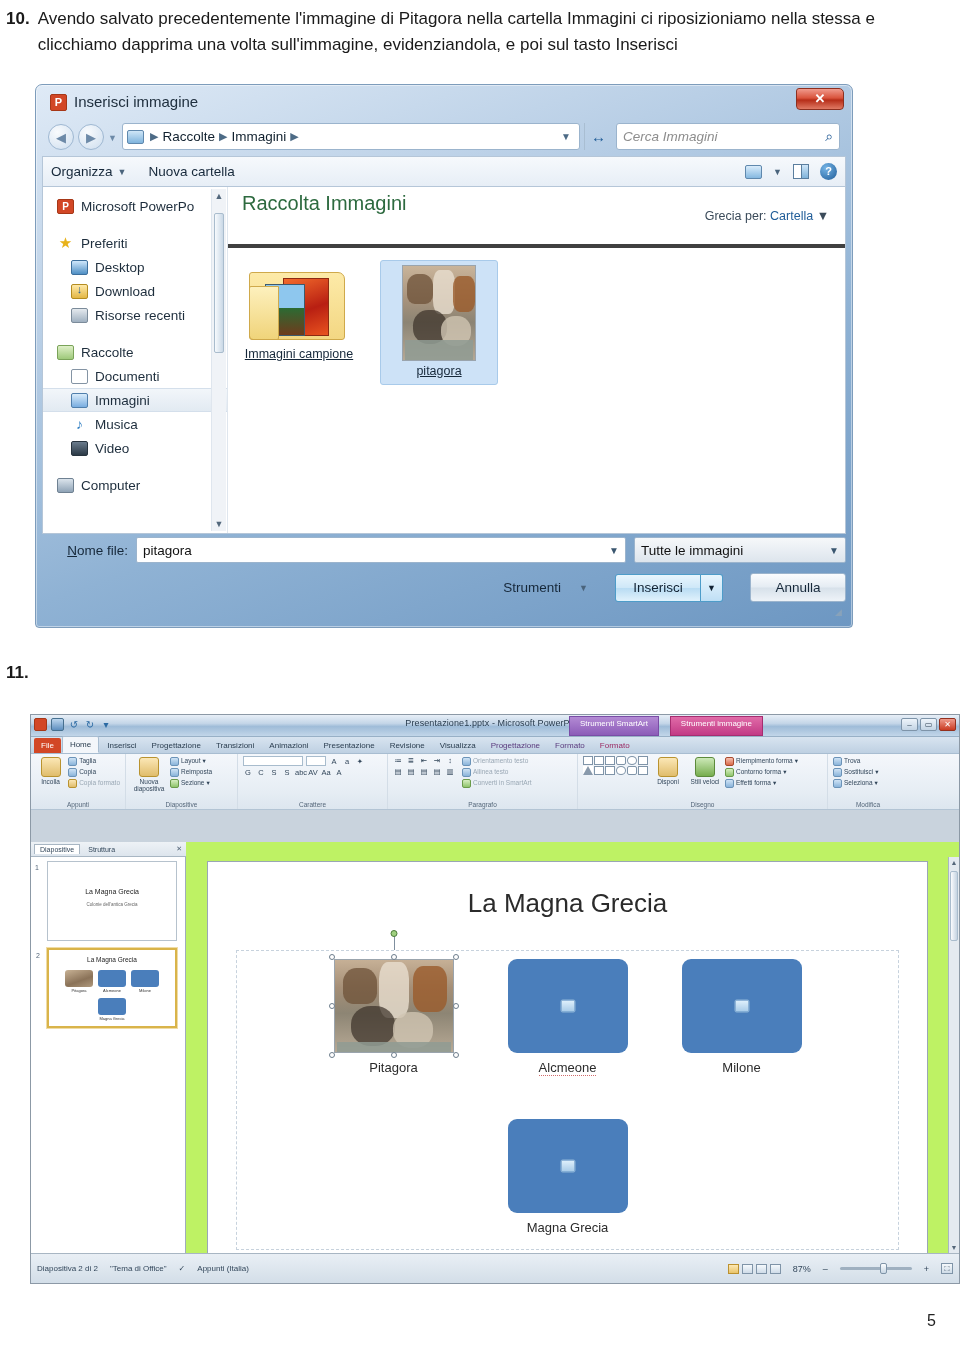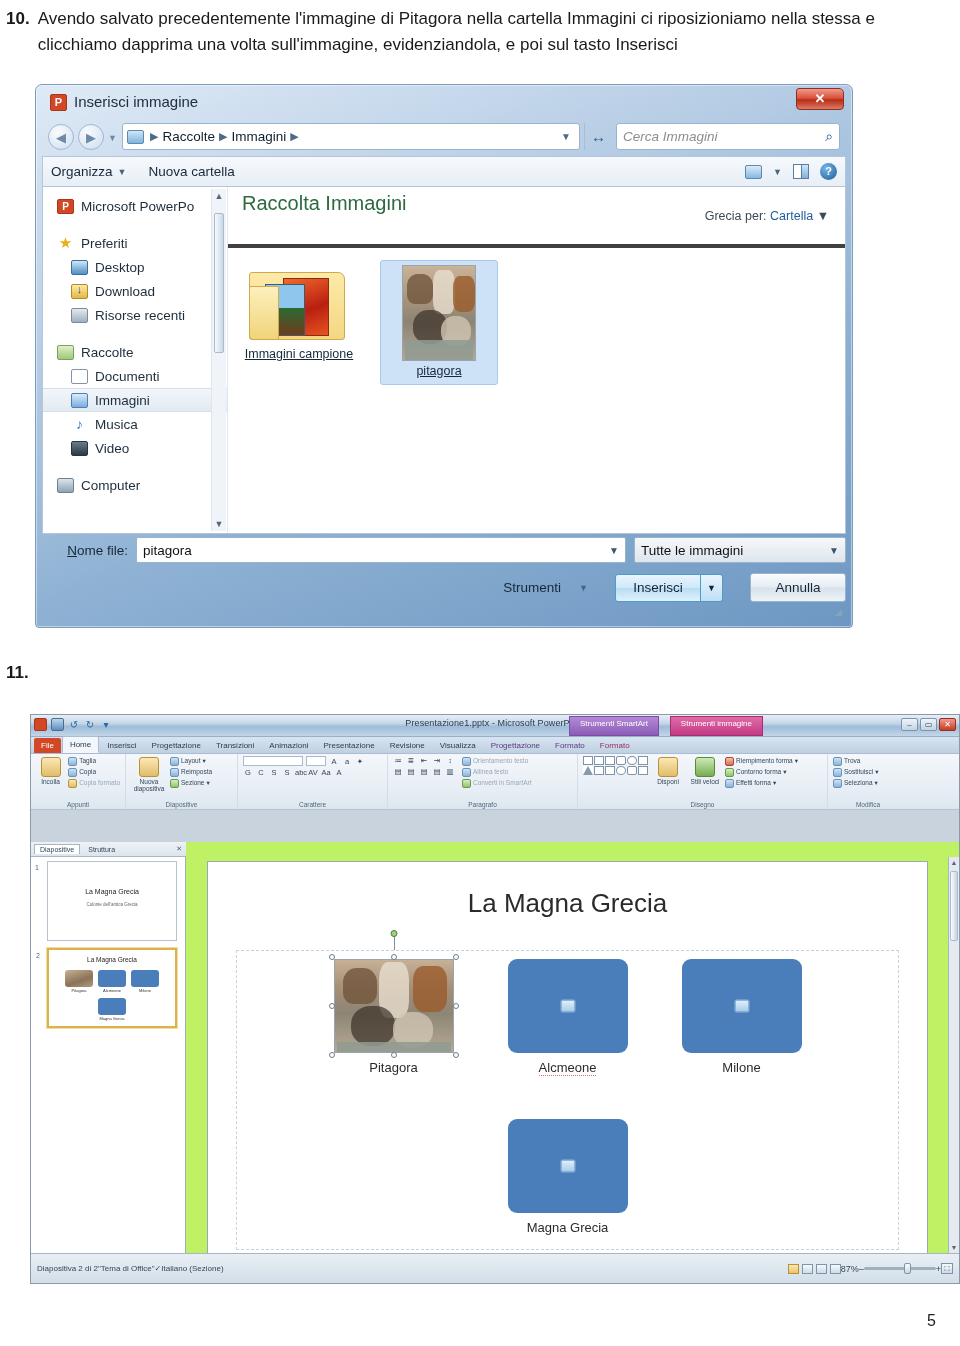--- a/index.html
+++ b/index.html
@@ -309,21 +309,21 @@
   .notes-pane { position:absolute; left:20px; right:20px; top:432px; height:36px;
       background:#fff; border:1px solid #aab6c2; font-size:9px; color:#55677a; padding:5px 6px; }
   .slide-vscroll { position:absolute; right:0; top:15px; bottom:0; width:11px; background:#e4eaf0; border-left:1px solid #a8b6c3; }
   .svs-thumb { position:absolute; left:1px; right:1px; top:14px; height:70px; background:linear-gradient(90deg,#fbfcfe,#c5d3e1);
       border:1px solid #a9bccd; border-radius:2px; }
   .svs-arrow { position:absolute; left:0; right:0; text-align:center; font-size:7px; color:#55677a; }
 
   .ppt-status {
     position:absolute; left:0; right:0; bottom:0; height:30px;
     background:linear-gradient(180deg,#e9eff5,#d3dee8); border-top:1px solid #a8b6c3;
-    display:flex; align-items:center; padding:0 6px; 
+    display:flex; align-items:center; padding:0 6px; gap:12px;
   }
   .sb-txt { font-size:8px; color:#33475b; }
   .sb-spacer { flex:1; }
   .view-btns { display:flex; gap:3px; align-items:center; }
   .vb { width:11px; height:10px; border:1px solid #7f94a8; background:linear-gradient(180deg,#f5f9fc,#cfdce8); }
   .vb.on { background:linear-gradient(180deg,#fde8b4,#e9c46a); border-color:#bb912f; }
   .zoom-track { width:72px; height:3px; background:#9fb0c0; border-radius:2px; position:relative; }
   .zoom-knob { position:absolute; left:40px; top:-4px; width:7px; height:11px;
       background:linear-gradient(180deg,#fbfdff,#c9d7e4); border:1px solid #7f94a8; border-radius:2px; }
   .zoom-mm { font-size:9px; color:#33475b; }
@@ -842,21 +842,21 @@
         <div class="svs-arrow" style="top:2px">▲</div>
         <div class="svs-thumb"></div>
         <div class="svs-arrow" style="bottom:2px">▼</div>
       </div>
     </div>
 
     <div class="ppt-status">
       <span class="sb-txt">Diapositiva 2 di 2</span>
       <span class="sb-txt">"Tema di Office"</span>
       <span class="sb-txt">✓</span>
-      <span class="sb-txt">Italiano (Sezione)</span>
+      <span class="sb-txt">Appunti (Italia)</span>
       <span class="sb-spacer"></span>
       <span class="view-btns">
         <span class="vb on"></span>
         <span class="vb"></span>
         <span class="vb"></span>
         <span class="vb"></span>
       </span>
       <span class="zoom-mm">87%</span>
       <span class="zoom-mm">–</span>
       <span class="zoom-track">

